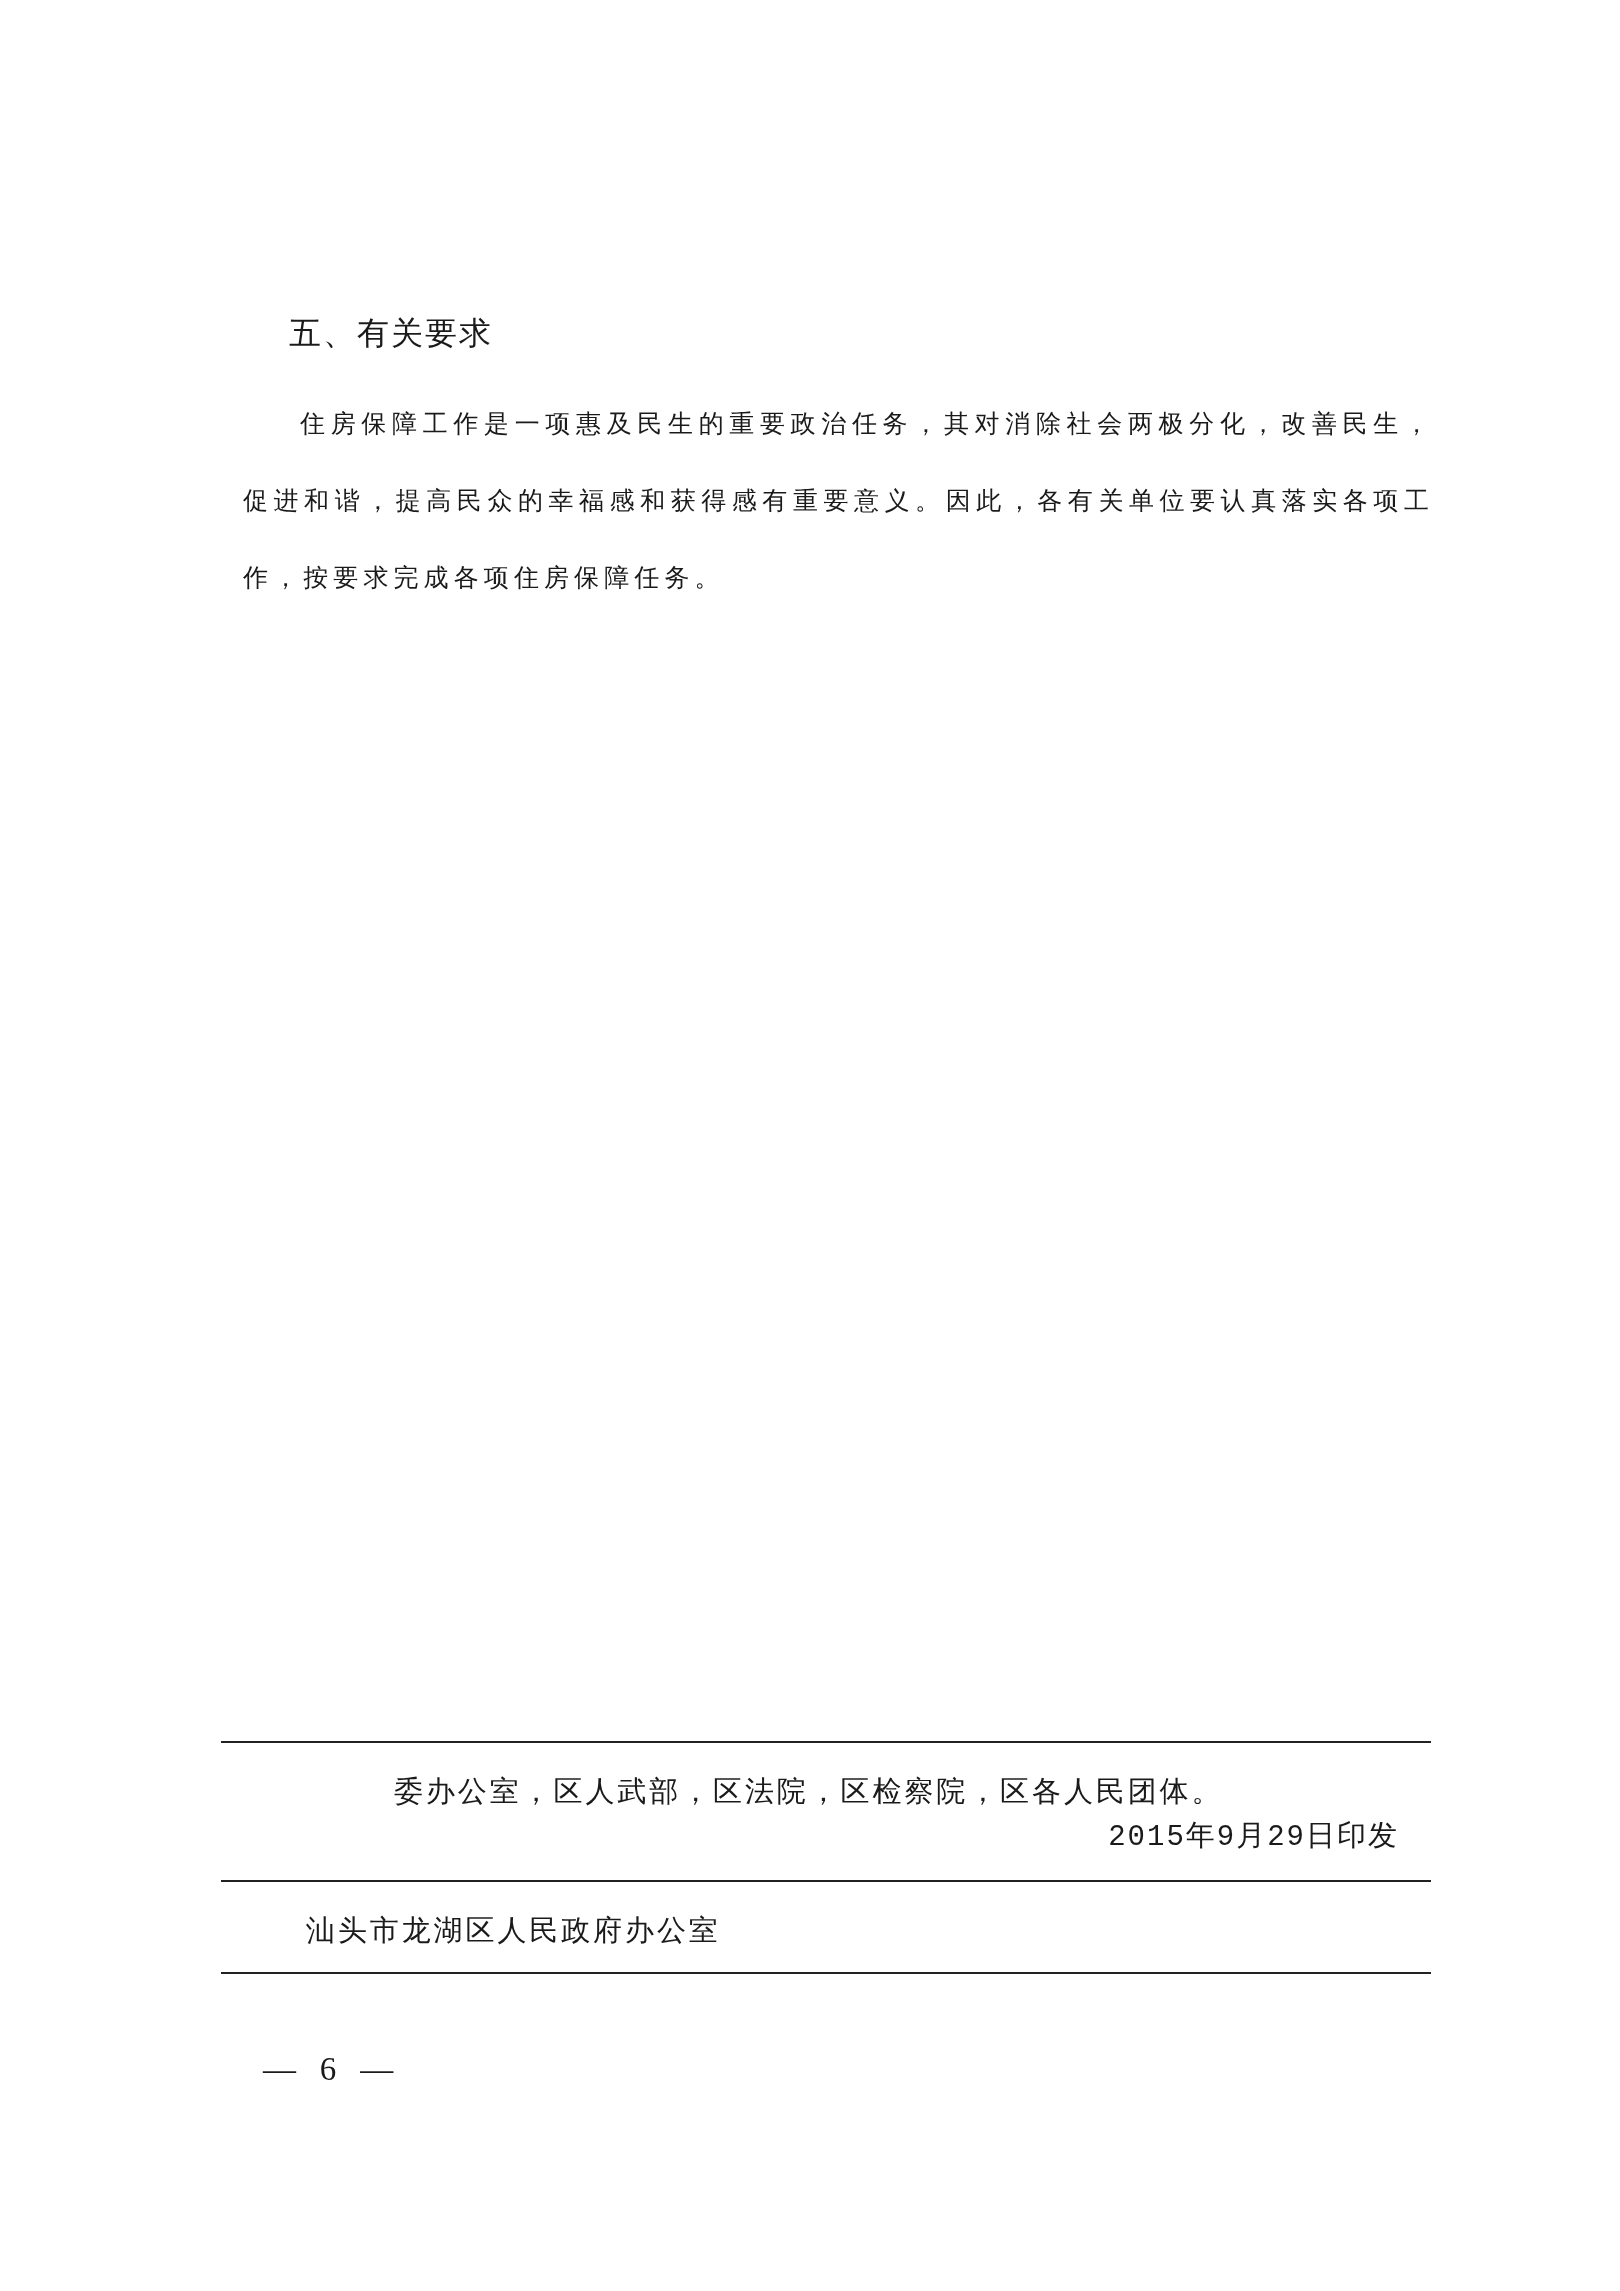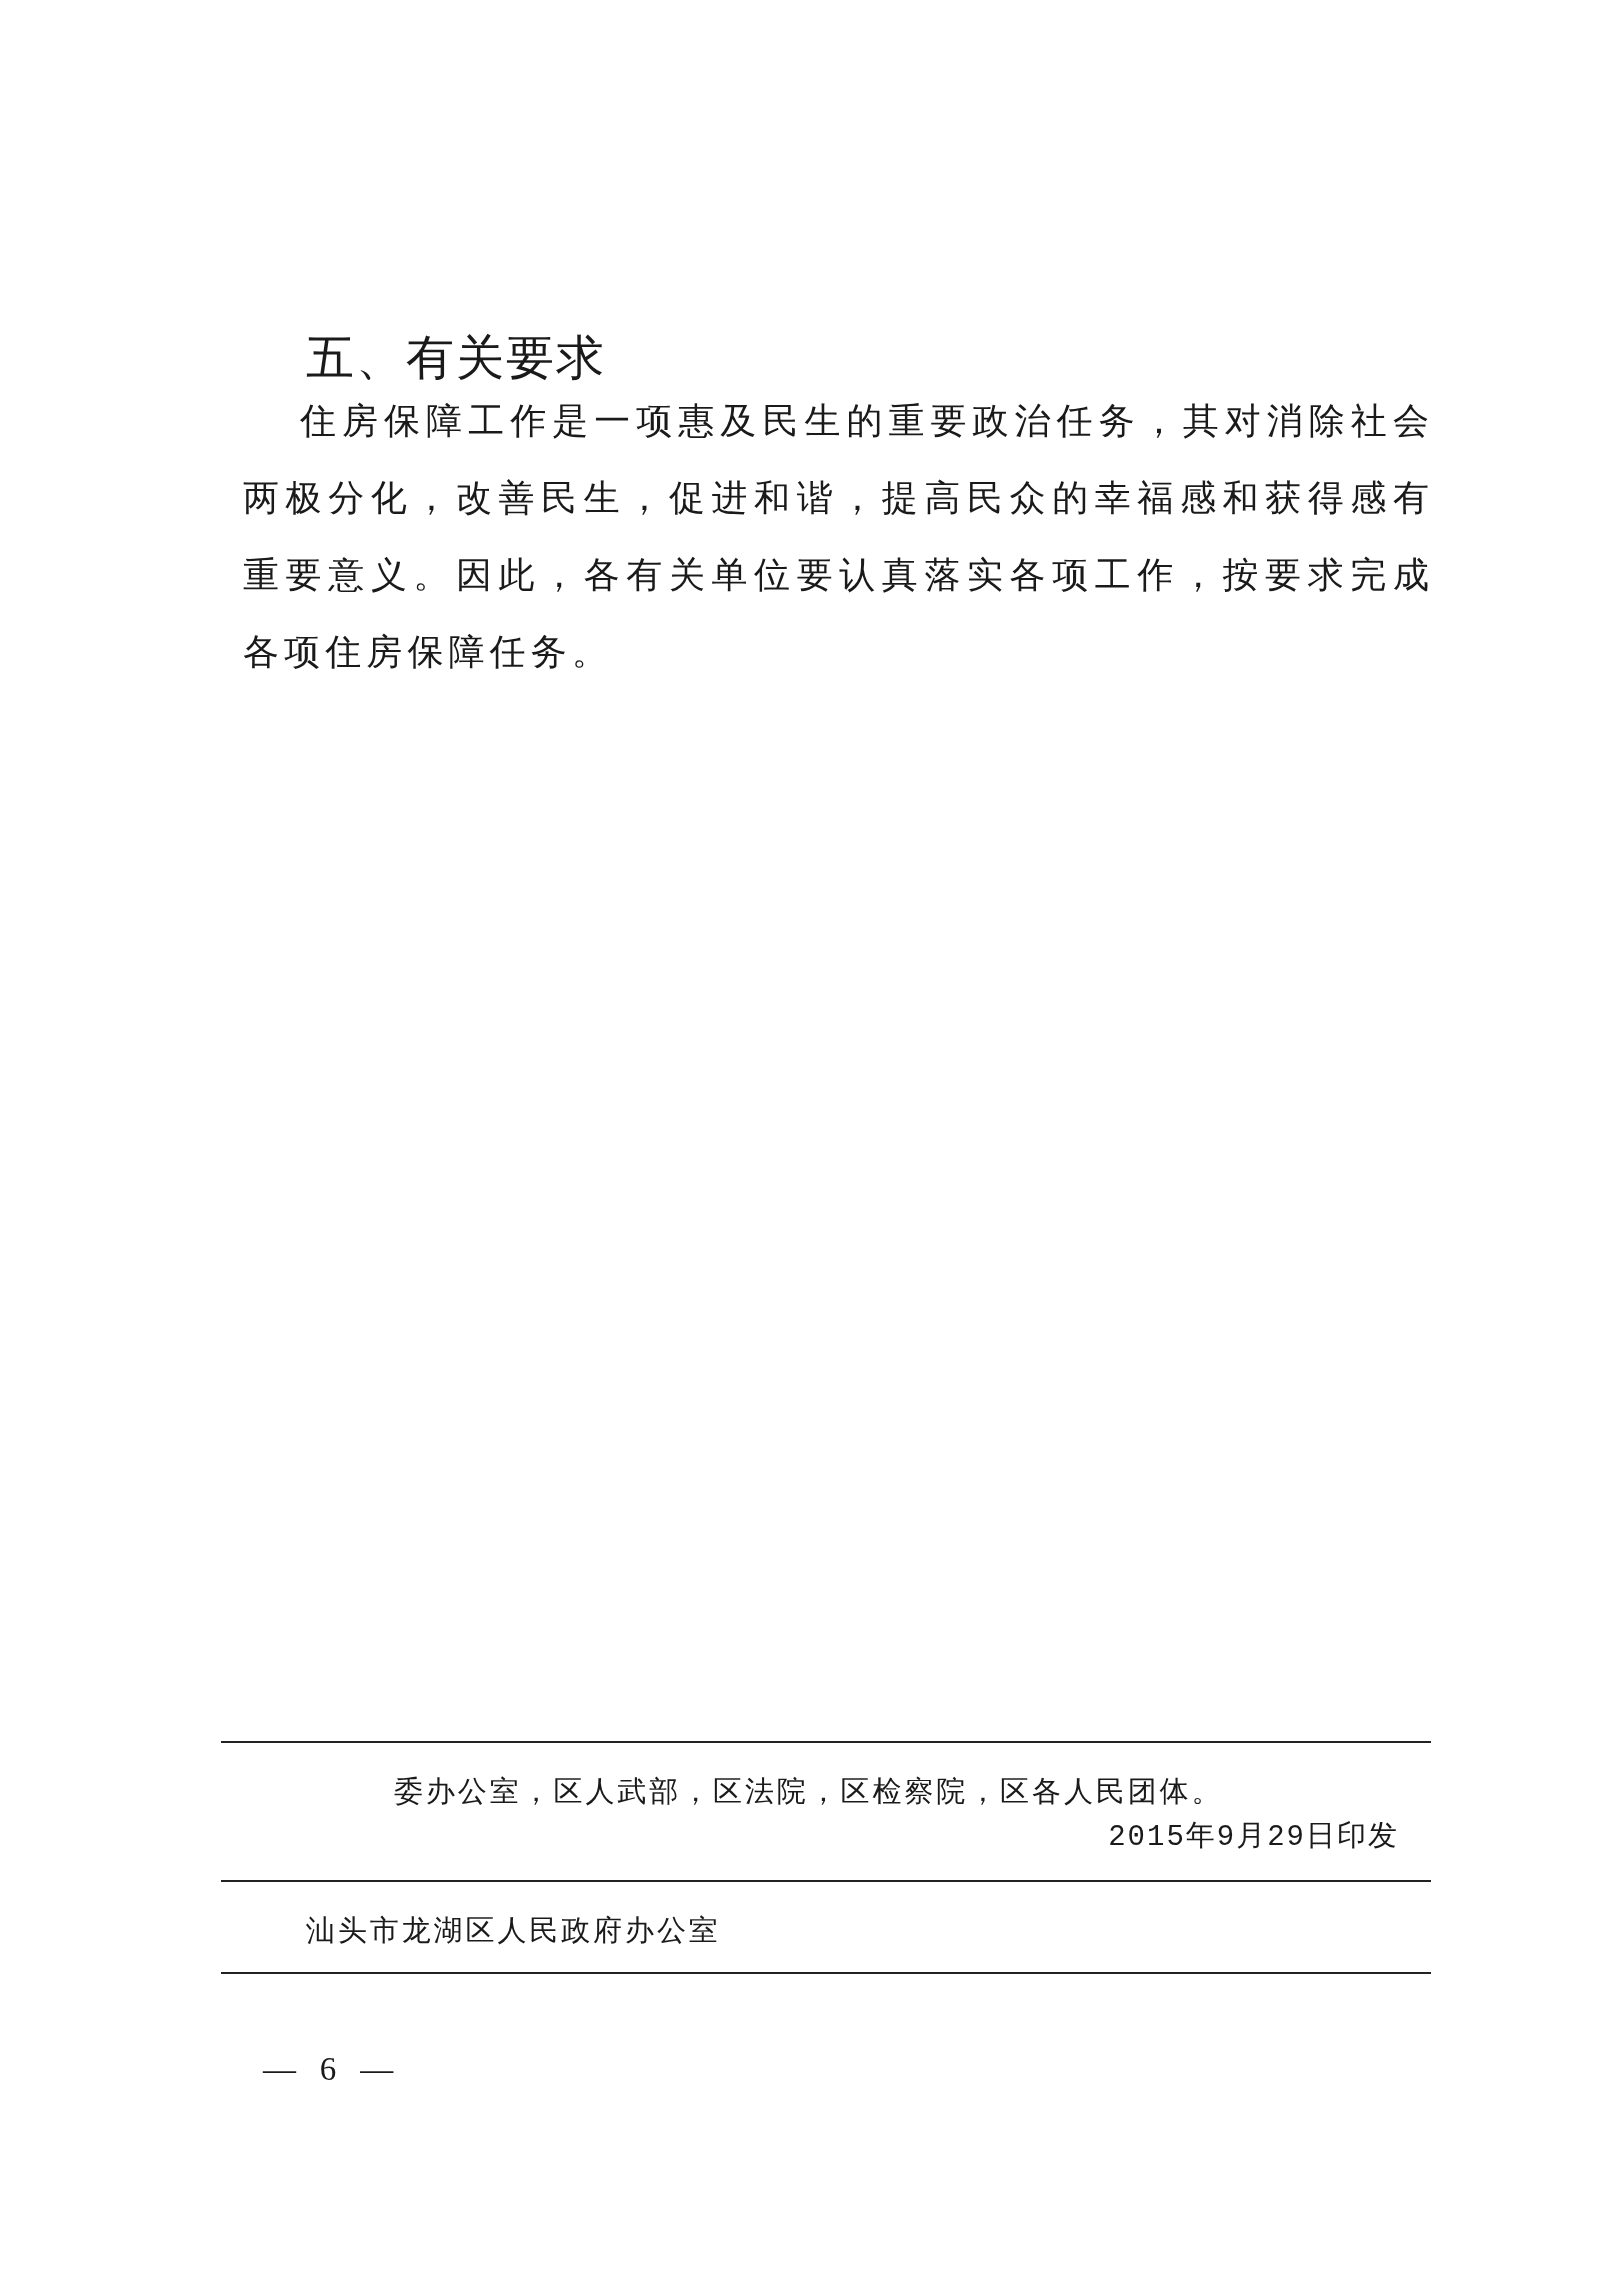--- a/index.html
+++ b/index.html
@@ -1,20 +1,20 @@
 <!DOCTYPE html>
 <html><head>
 <meta charset="utf-8">
 <style>
   html, body { margin:0; padding:0; background:#ffffff; }
   body { width:1620px; height:2292px; position:relative; overflow:hidden; color:#1a1a1a;
          font-family:"DejaVu Sans", sans-serif; }
-  .heading { position:absolute; left:306px; top:312px; font-size:48px; letter-spacing:2px;margin-top:14px; }
-  .para { position:absolute; left:243px; top:385px; width:1191px; font-size:36px;
-          line-height:77px; letter-spacing:5.1px; text-indent:57px; text-align:justify; margin:0;font-family:Liberation Mono, monospace; }
+  .heading { position:absolute; left:289px; top:312px; font-size:32px; letter-spacing:2px; }
+  .para { position:absolute; left:243px; top:385px; width:1191px; font-size:25px;
+          line-height:77px; letter-spacing:5.1px; text-indent:57px; text-align:justify; margin:0; }
   .rule { position:absolute; left:221px; width:1210px; height:2px; background:#222; }
   .cc { position:absolute; left:274px; top:1762px; width:1137px; font-size:29px; line-height:59px; letter-spacing:2.9px; }
   .cc-label { display:inline-block; width:120px; }
   .cc-line2 { padding-left:120px; }
   .issuer { position:absolute; left:274px; top:1911px; font-size:29px; letter-spacing:2.9px;margin-left:32px; }
   .date { position:absolute; right:221px; top:1816px; font-size:29px; letter-spacing:2px; font-family:Liberation Mono, monospace; }
   .pageno { position:absolute; left:263px; top:2051px; font-size:33px; font-family:"Liberation Serif", serif; letter-spacing:7.8px; }
 </style>
 </head>
 <body>

